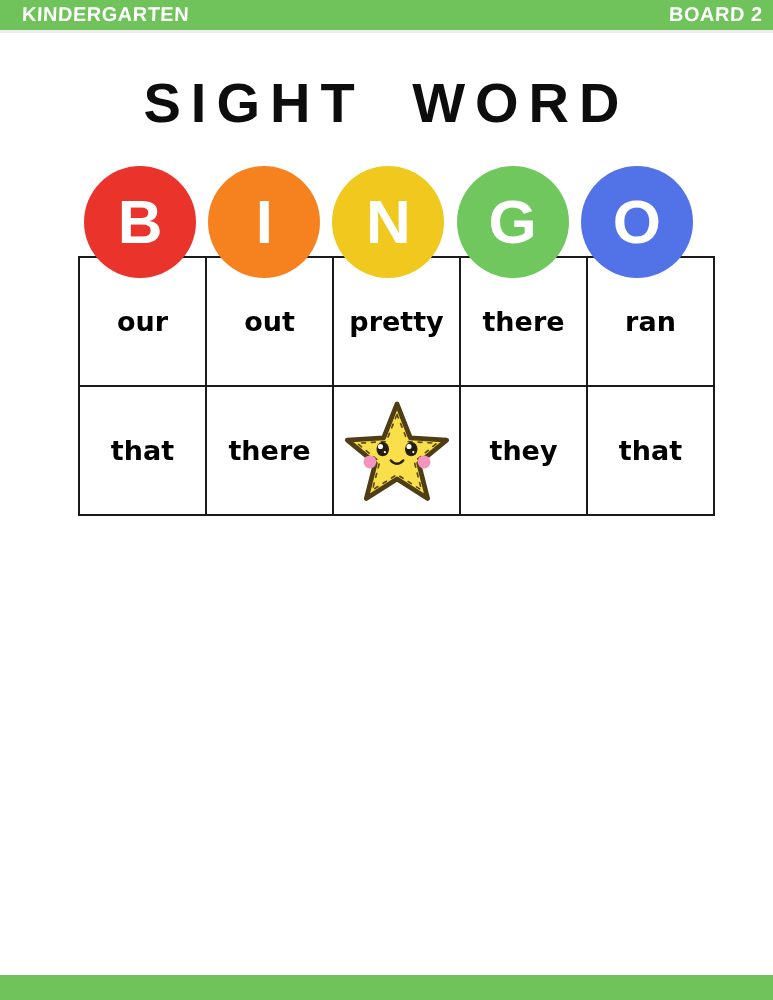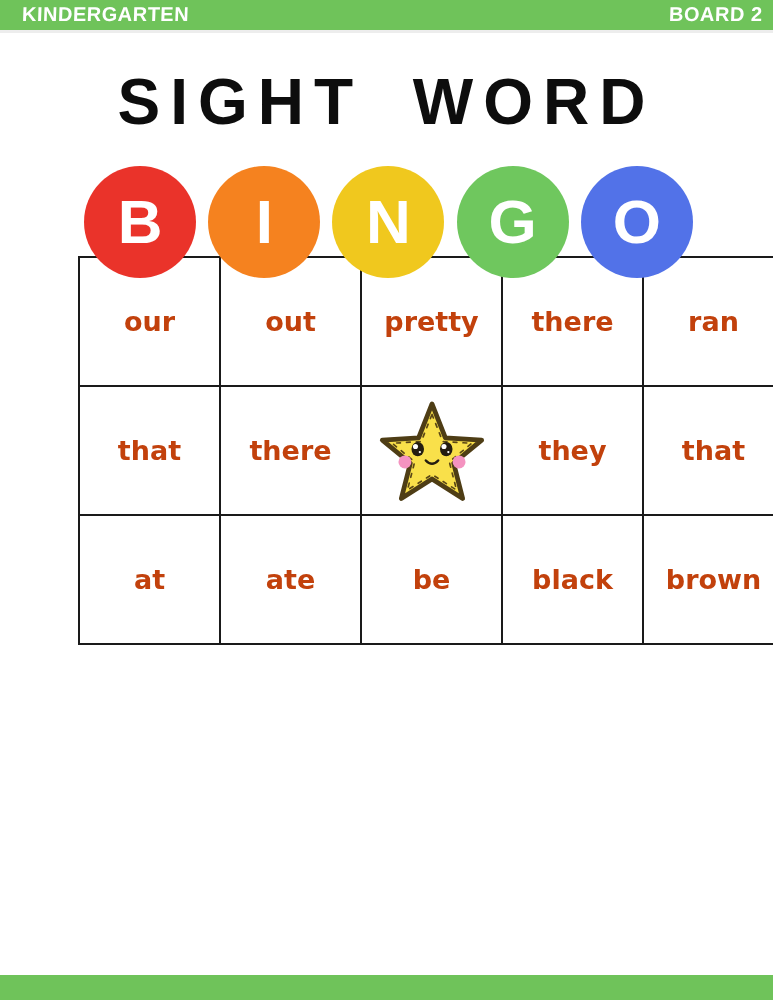--- a/index.html
+++ b/index.html
@@ -40,21 +40,21 @@
     line-height: 1;
     padding-bottom: 2px;
   }
   
   .title {
     margin-top: 46px;
     height: 112px;
     display: flex;
     align-items: center;
     justify-content: center;
-    font-size: 64px;
+    font-size: 56px;
     font-weight: 900;
     color: #0d0d0d;
     letter-spacing: 10px;
     word-spacing: 22px;
     white-space: nowrap;
   }
   
   .board-wrap {
     position: relative;
     width: 621px;
@@ -88,28 +88,28 @@
   table.grid {
     position: relative;
     z-index: 1;
     width: 621px;
     border-collapse: collapse;
     table-layout: fixed;
     background: #ffffff;
   }
   table.grid td {
     border: 2px solid #1a1a1a;
-    width: 141px;
+    width: 127px;
     height: 129px;
     text-align: center;
     vertical-align: middle;
     font-family: "DejaVu Sans", sans-serif;
     font-weight: bold;
     font-size: 27px;
-    color: #c2410c;
+    color: #000000;
   }
   td.free-cell svg { display: block; margin: 0 auto; }
 </style>
 </head>
 <body>
 
 <div class="page">
 
   <div class="banner top">
     <span class="banner-label">KINDERGARTEN</span>
@@ -162,26 +162,19 @@
             <circle cx="72.6" cy="52.8" r="2.7" fill="#ffffff"></circle>
             <circle cx="77.2" cy="58.6" r="1.2" fill="#ffffff"></circle>
             <circle cx="31.5" cy="69" r="6.8" fill="#f493c0"></circle>
             <circle cx="88.5" cy="69" r="6.8" fill="#f493c0"></circle>
             <path d="M53.5,67.5 Q60,74.5 66.5,67.5" fill="none" stroke="#241d10" stroke-width="2.6" stroke-linecap="round"></path>
           </svg>
         </td>
         <td>they</td>
         <td>that</td>
       </tr>
-      <tr>
-        <td>at</td>
-        <td>ate</td>
-        <td>be</td>
-        <td>black</td>
-        <td>brown</td>
-      </tr>
     </tbody>
       </table>
   </div>
 
   <div class="banner bottom"></div>
 
 </div>
 
 </body></html>

